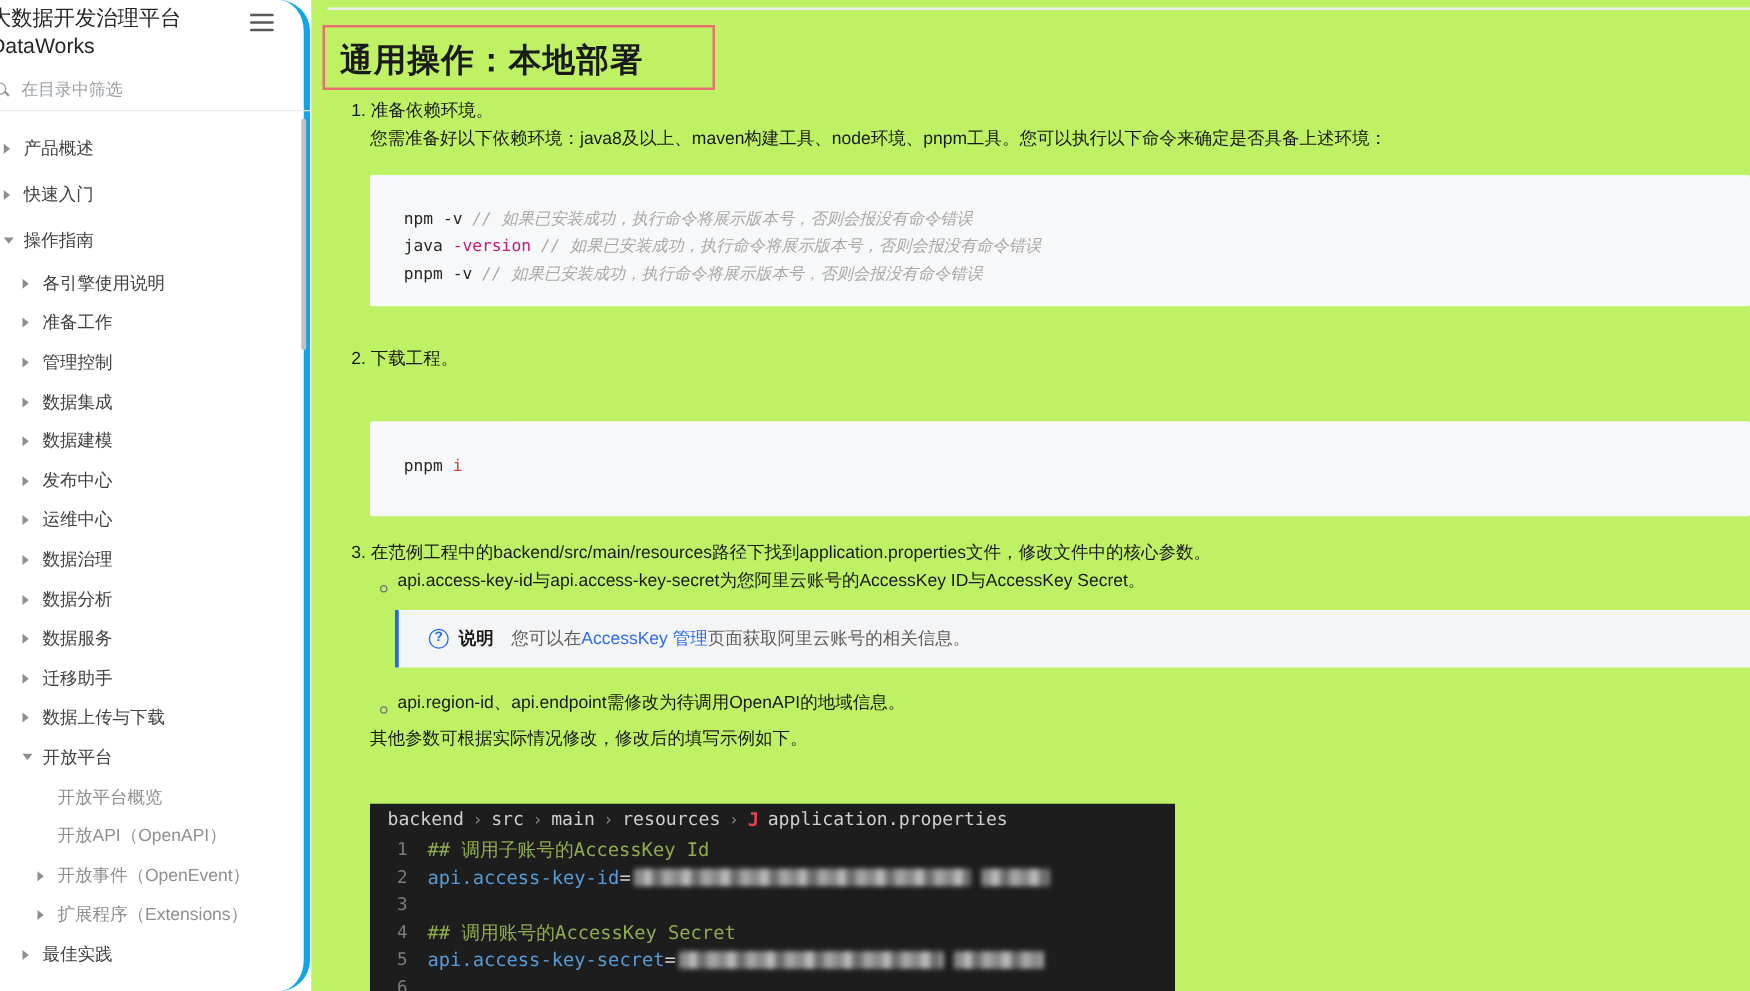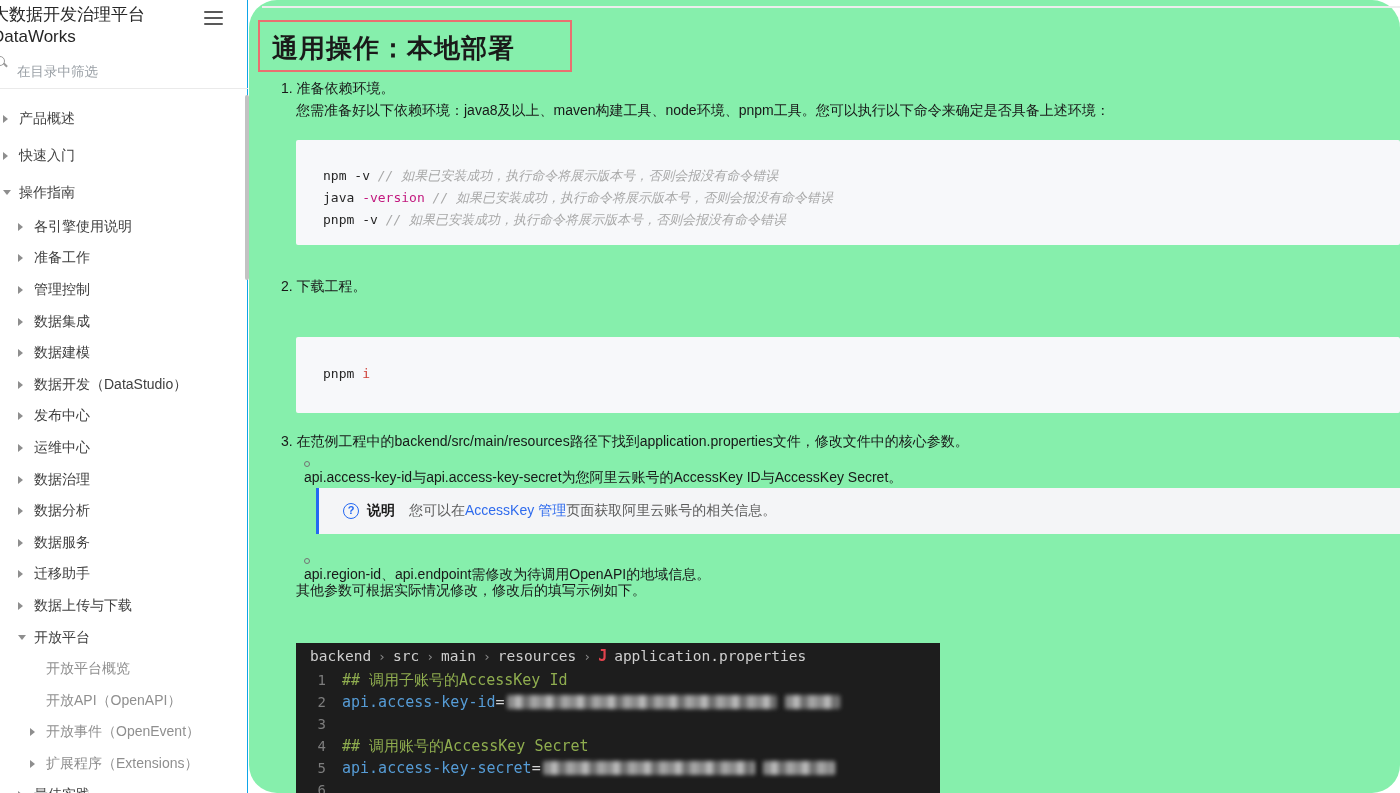--- a/index.html
+++ b/index.html
@@ -1,26 +1,26 @@
 <!DOCTYPE html>
 <html><head>
 <meta charset="utf-8">
 <style>
   * { margin:0; padding:0; box-sizing:border-box; }
   html,body { width:1400px; height:793px; background:#fff; overflow:hidden;
               font-family:"Liberation Sans","DejaVu Sans",sans-serif; color:#181818; }
 
   
   .sidebar { position:absolute; left:0; top:0; width:248px; height:793px;
-             border-right:1px solid #0ea5e9; background:#fff; }
+             border-right:5px solid #0ea5e9; background:#fff;border-radius:25px; }
   .side-title { margin:4px 0 0 -8px; font-size:17px; line-height:22px; color:#262626; font-weight:500; }
   .menu-btn { position:absolute; top:11px; right:24px; width:19px; height:15px; cursor:pointer; }
   .menu-btn i { display:block; height:2px; background:#595959; margin-bottom:4px; border-radius:1px; }
   .search-row { position:absolute; top:55px; left:0; width:248px; height:34px;
-                border-bottom:1px solid #eaeaea; display:flex; }
+                border-bottom:1px solid #eaeaea; display:flex; align-items:center; }
   .mag { position:relative; width:14px; height:14px; margin-left:-6px; flex:none; }
   .mag::before { content:""; position:absolute; left:1px; top:1px; width:8px; height:8px;
                  border:1.6px solid #9a9a9a; border-radius:50%; }
   .mag::after { content:""; position:absolute; left:9px; top:9px; width:5px; height:1.6px;
                 background:#9a9a9a; transform:rotate(45deg); }
   .search-input { border:none; outline:none; background:transparent; margin-left:9px;
                   font-size:13.5px; color:#333; width:180px; font-family:inherit; }
   .search-input::placeholder { color:#9aa0a6; }
 
   .nav { position:absolute; top:100px; left:0; width:247px; height:693px; overflow:hidden;text-align:center; }
@@ -32,38 +32,38 @@
   .nav-item.muted { color:#8f8f8f; }
   .arrow { width:10px; margin-right:6px; flex:none; display:flex; align-items:center; }
   .arrow.right::before { content:""; width:0; height:0;
       border-left:5px solid #8e8e8e; border-top:4px solid transparent; border-bottom:4px solid transparent; }
   .arrow.down::before { content:""; width:0; height:0;
       border-top:5px solid #8e8e8e; border-left:4px solid transparent; border-right:4px solid transparent; }
   .side-scrollbar { position:absolute; top:95px; right:-2px; width:4px; height:185px;
                     background:#c2c2c2; border-radius:2px; }
 
   
-  .content { position:absolute; left:249px; top:0; right:0; height:793px; background:#86efac;border-radius:28px; }
+  .content { position:absolute; left:249px; top:0; right:0; height:793px; background:#bef264; }
   .top-line { position:absolute; left:13px; right:0; top:6px; height:2px; background:#ededed; }
   .title-box { position:absolute; left:9px; top:20px; width:314px; height:52px;
                border:2px solid #ea7070; }
   .page-title { margin:9px 0 0 12px; font-size:26px; font-weight:700; color:#1a1a1a; letter-spacing:1px; }
 
   .t14 { font-size:14px; line-height:20px; color:#181818; }
   .abs { position:absolute; }
 
   .codeblock { position:absolute; left:47px; right:0; background:#f7f8fa; border-radius:2px;
                font-family:"DejaVu Sans Mono","Liberation Mono",monospace; font-size:13px; color:#262626; }
   .codeblock .cline { line-height:22px; white-space:nowrap; }
   .comment-lt { color:#a8a8a8; font-style:italic; }
   .tok-flag { color:#c2187e; }
   .tok-arg { color:#cf3e36; }
   a.doclink { color:#2f6bed; text-decoration:none; cursor:pointer; }
 
-  .bullet-row { position:absolute; display:flex; align-items:flex-start;flex-direction:column; }
+  .bullet-row { position:absolute; display:flex; align-items:flex-end; }
   .bullet-dot { width:6px; height:6px; border:1px solid #737373; border-radius:50%;
                 margin:7px 8px 0 0; flex:none; }
 
   .notebox { position:absolute; left:67px; right:0; height:46px; background:#f4f5f7;
              border-left:3px solid #2468f2; display:flex; align-items:center; }
   .note-qicon { width:16px; height:16px; border:1.4px solid #2468f2; border-radius:50%;
                 color:#2468f2; font-size:11px; line-height:13px; text-align:center;
                 margin:0 8px 0 24px; flex:none; font-weight:700; }
   .note-label { font-weight:700; font-size:14px; color:#181818; margin-right:14px; }
   .note-text { font-size:14px; color:#5c5c5c; }
@@ -133,24 +133,20 @@
       <div class="nav-item lvl2">
         <span class="arrow right"></span>
         <span>数据集成</span>
       </div>
       <div class="nav-item lvl2">
         <span class="arrow right"></span>
         <span>数据建模</span>
       </div>
       <div class="nav-item lvl2">
         <span class="arrow right"></span>
-        <span>数据开发（DataStudio）</span>
-      </div>
-      <div class="nav-item lvl2">
-        <span class="arrow right"></span>
         <span>发布中心</span>
       </div>
       <div class="nav-item lvl2">
         <span class="arrow right"></span>
         <span>运维中心</span>
       </div>
       <div class="nav-item lvl2">
         <span class="arrow right"></span>
         <span>数据治理</span>
       </div>

